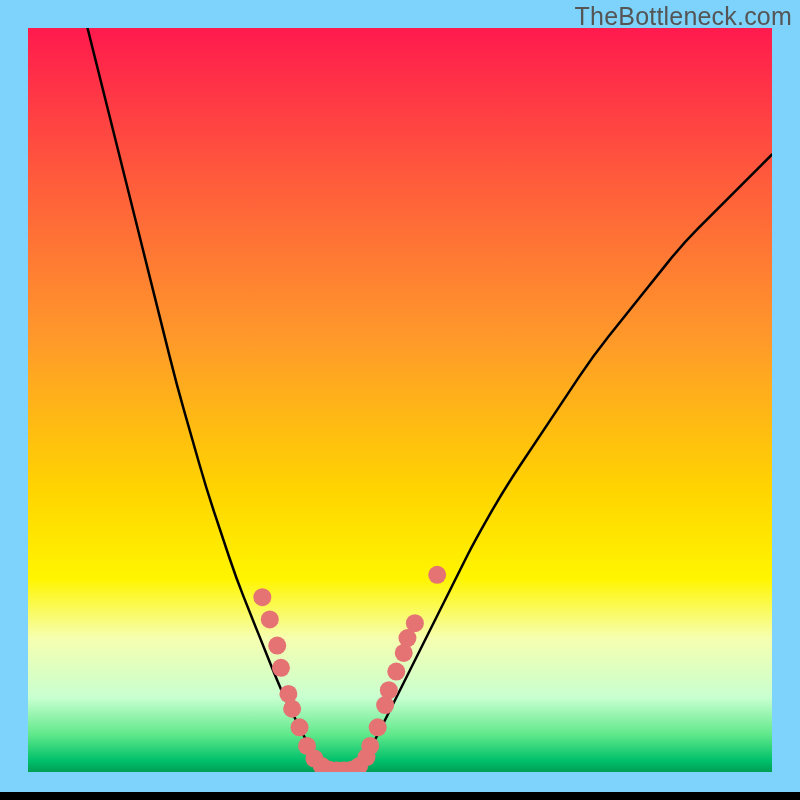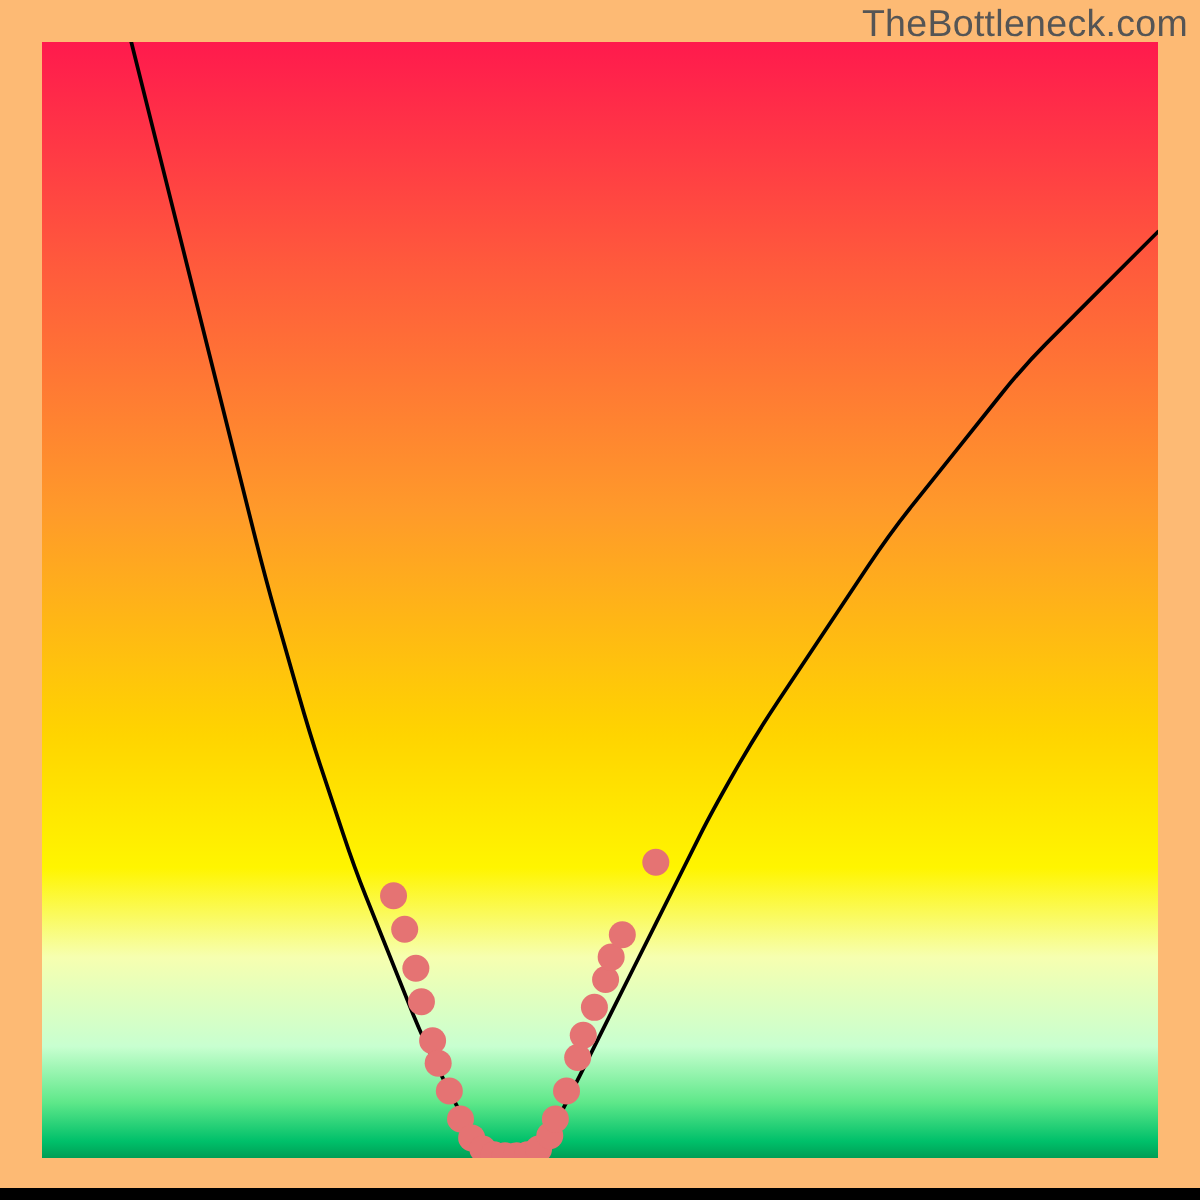--- a/index.html
+++ b/index.html
@@ -10,21 +10,21 @@
     background: #000;
     overflow: hidden;
     font-family: Arial, Helvetica, sans-serif;
   }
   .frame {
     position: absolute;
     top: 0;
     left: 0;
     width: 800px;
     height: 792px;
-    background: #fdba74;
+    background: #7dd3fc;
   }
   .plot {
     position: absolute;
     top: 28px;
     left: 28px;
     width: 744px;
     height: 744px;
     overflow: hidden;
   }
   .gradient-bg {

